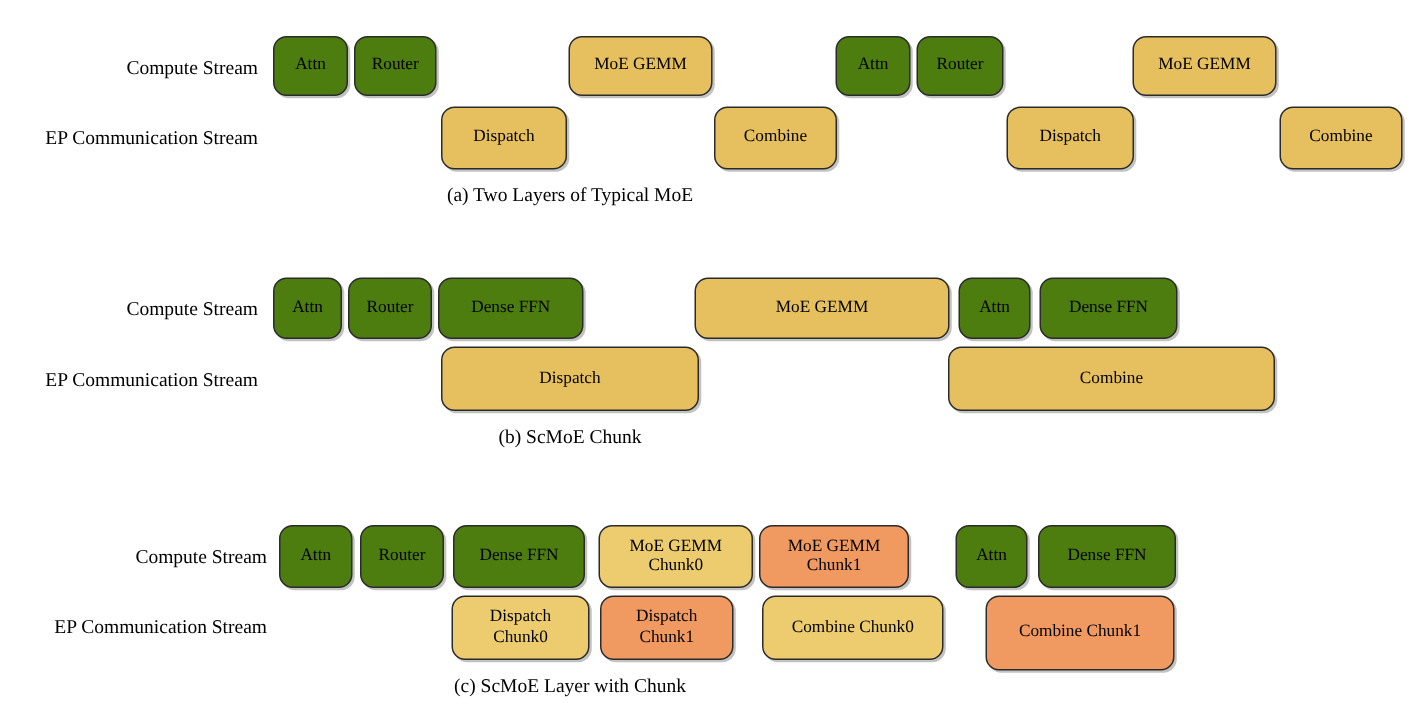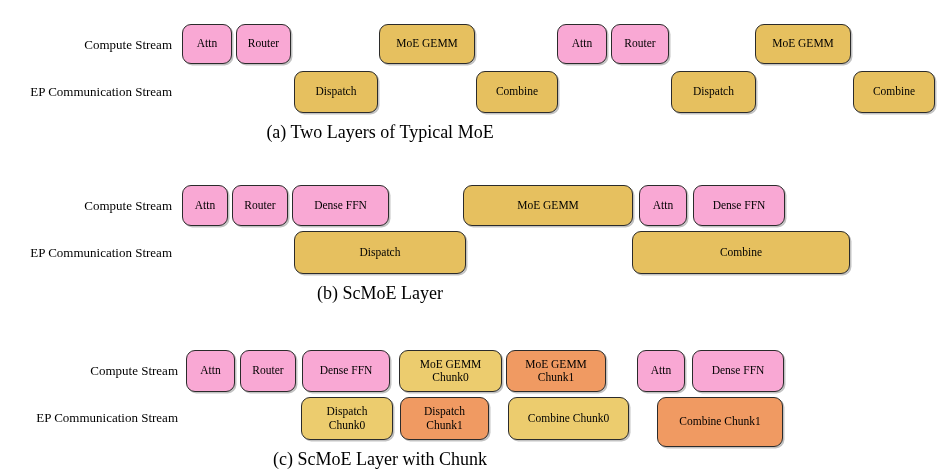--- a/index.html
+++ b/index.html
@@ -45,30 +45,30 @@
     justify-content: center;
     text-align: center;
     font-size: 11.5px;
     line-height: 13.5px;
     color: #000;
     background: #ffffff;
     box-shadow: 1.5px 1.5px 0 rgba(120,120,120,0.45);
     padding: 0 2px;
     white-space: pre-line;
   }
-  .blk.white   { background: #f9a8d4; text-align: center; }
+  .blk.white   { background: #4d7c0f; text-align: center; }
   .blk.gold    { background: #e6c05f; }
   .blk.gold2   { background: #eccc6e; }
   .blk.orange  { background: #f09a62; }
   .caption {
     position: absolute;
     width: 760px;
     left: 0;
     text-align: center;
-    font-size: 18px;
+    font-size: 13px;
     color: #000;
   }
 </style>
 </head>
 <body>
 
 <div class="panel" style="top:0;height:140px;">
   <div class="row-label" style="left:0;width:172px;top:38px;">Compute Stream</div>
   <div class="row-label" style="left:0;width:172px;top:85px;">EP Communication Stream</div>
 
@@ -102,21 +102,21 @@
     <div class="blk gold" style="left:463px;top:25px;width:170px;height:41px;">MoE GEMM</div>
     <div class="blk white" style="left:639px;top:25px;width:48px;height:41px;">Attn</div>
     <div class="blk white" style="left:693px;top:25px;width:92px;height:41px;">Dense FFN</div>
   </div>
 
   <div class="lane">
     <div class="blk gold" style="left:294px;top:71px;width:172px;height:43px;">Dispatch</div>
     <div class="blk gold" style="left:632px;top:71px;width:218px;height:43px;">Combine</div>
   </div>
 
-  <div class="caption" style="top:123px;">(b) ScMoE Layer</div>
+  <div class="caption" style="top:123px;">(b) ScMoE Chunk</div>
 </div>
 
 <div class="panel" style="top:330px;height:144px;">
   <div class="row-label" style="left:0;width:178px;top:34px;">Compute Stream</div>
   <div class="row-label" style="left:0;width:178px;top:81px;">EP Communication Stream</div>
 
   <div class="lane">
     <div class="blk white" style="left:186px;top:20px;width:49px;height:42px;">Attn</div>
     <div class="blk white" style="left:240px;top:20px;width:56px;height:42px;">Router</div>
     <div class="blk white" style="left:302px;top:20px;width:88px;height:42px;">Dense FFN</div>

